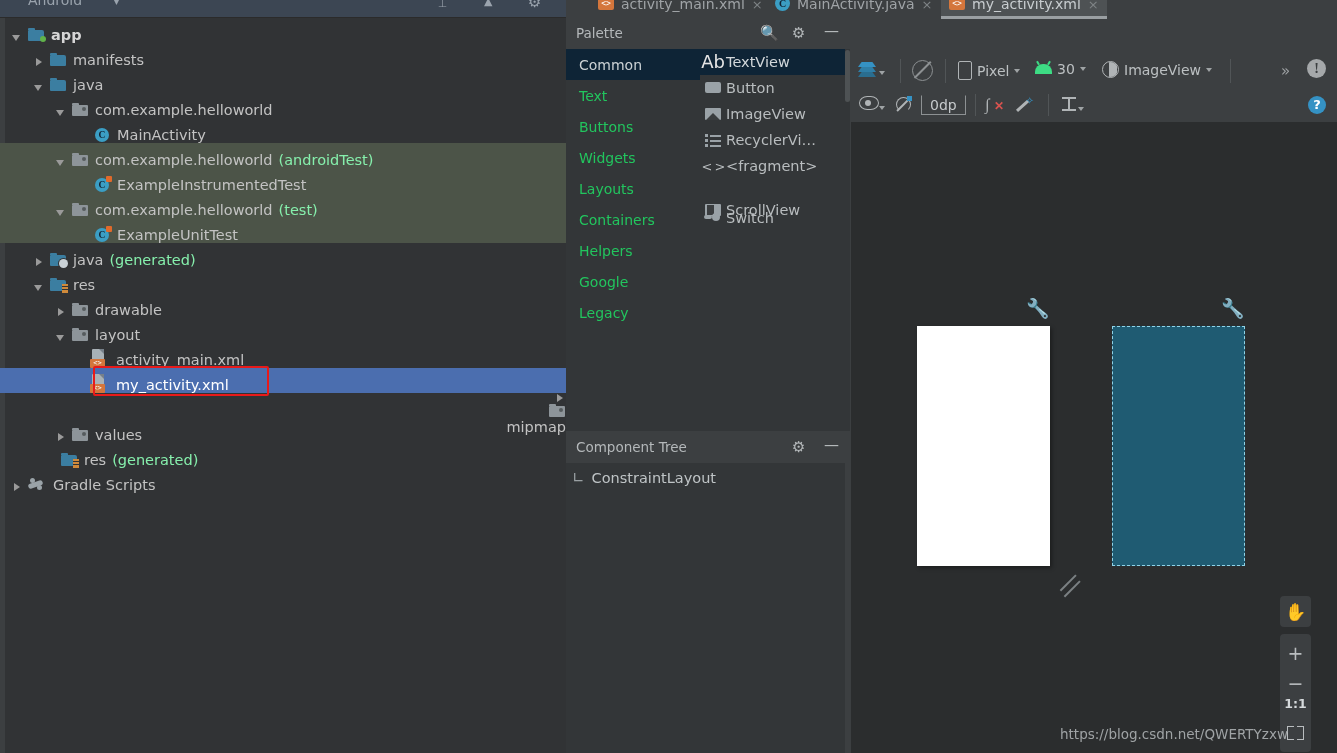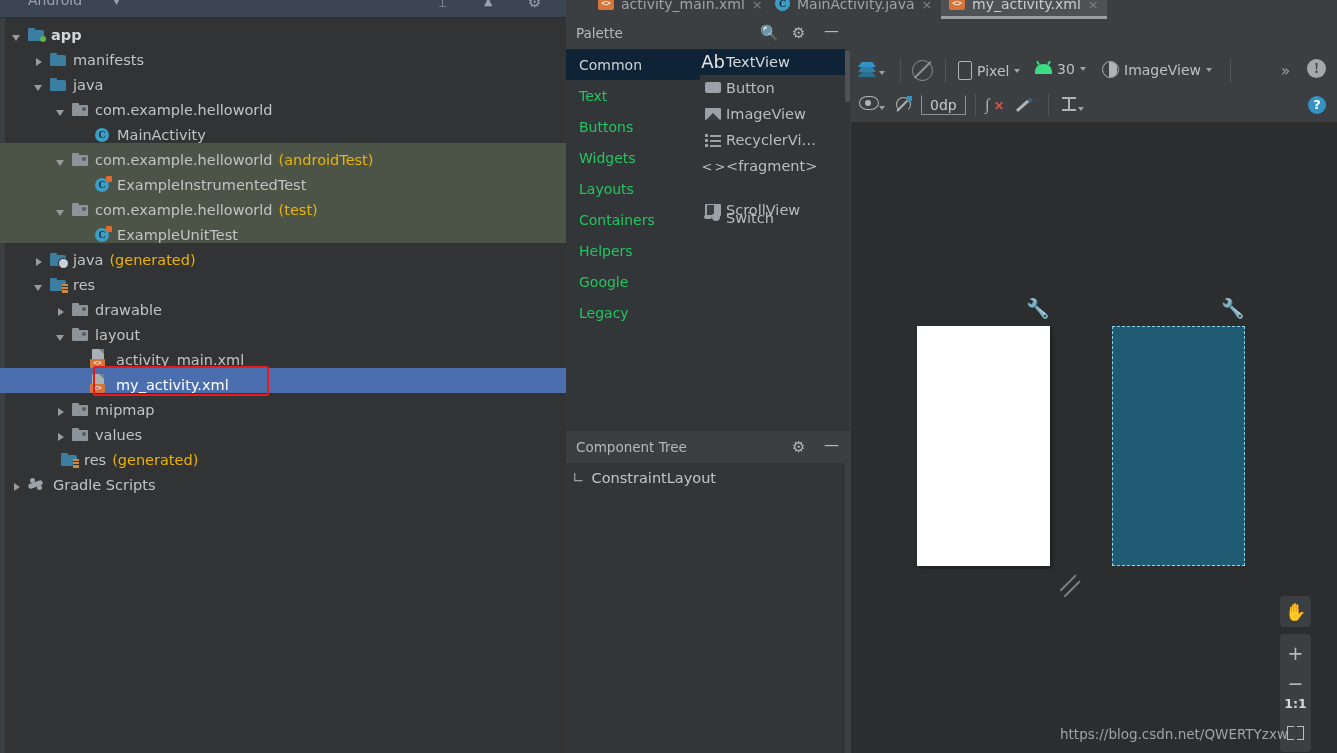--- a/index.html
+++ b/index.html
@@ -21,21 +21,21 @@
   .row{position:absolute;left:0;width:566px;height:25px;display:flex;align-items:flex-end;
        white-space:nowrap;font-size:14.5px;color:#c3c3c3;}
   .row.green{background:#4c5448;}
   .row.sel{background:#4b6eaf;color:#ffffff;}
   .arrow{width:11px;height:11px;position:relative;flex:0 0 auto;}
   .arrow.right::before{content:"";position:absolute;left:2px;top:1px;
       border-left:6px solid #9a9a9a;border-top:4.5px solid transparent;border-bottom:4.5px solid transparent;}
   .arrow.down::before{content:"";position:absolute;left:0px;top:3px;
       border-top:6px solid #9a9a9a;border-left:4.5px solid transparent;border-right:4.5px solid transparent;}
   .lbl{margin-left:6px;}
-  .dim{color:#eab308;}
+  .dim{color:#86efac;}
   .bold{font-weight:bold;color:#d6d6d6;}
 
   
   .ic{position:relative;width:17px;height:15px;flex:0 0 auto;margin-left:5px;}
   .fold-blue{position:absolute;left:0;top:2px;width:16px;height:11px;background:#3b7ea1;border-radius:1px 2px 1px 1px;}
   .fold-blue::before{content:"";position:absolute;left:0;top:-2px;width:7px;height:2px;background:#3b7ea1;border-radius:1px 1px 0 0;}
   .fold-grey{position:absolute;left:0;top:2px;width:16px;height:11px;background:#8d9499;border-radius:1px;}
   .fold-grey::before{content:"";position:absolute;left:0;top:-2px;width:7px;height:2px;background:#8d9499;border-radius:1px 1px 0 0;}
   .fold-grey::after{content:"";position:absolute;right:2px;top:1.5px;width:4px;height:4px;border-radius:50%;background:#555b5e;}
   .dot-green{position:absolute;right:-1px;bottom:1px;width:6px;height:6px;border-radius:50%;background:#61b34a;}
@@ -327,21 +327,21 @@
         <span class="lbl">activity_main.xml</span>
       </div>
       <div class="row sel" style="top:350px;">
         <div style="width:85px"></div>
         <div class="ic-xml">
             <span class="xpage"></span>
             <span class="xtag">&lt;&gt;</span>
           </div>
         <span class="lbl">my_activity.xml</span>
       </div>
-      <div class="row" style="top:375px;">
+      <div class="row" style="top:375px;flex-direction:column;">
         <div style="width:56px"></div>
           <div class="arrow right"></div>
         <div class="ic">
             <span class="fold-grey"></span>
           </div>
         <span class="lbl">mipmap</span>
       </div>
       <div class="row" style="top:400px;">
         <div style="width:56px"></div>
           <div class="arrow right"></div>

